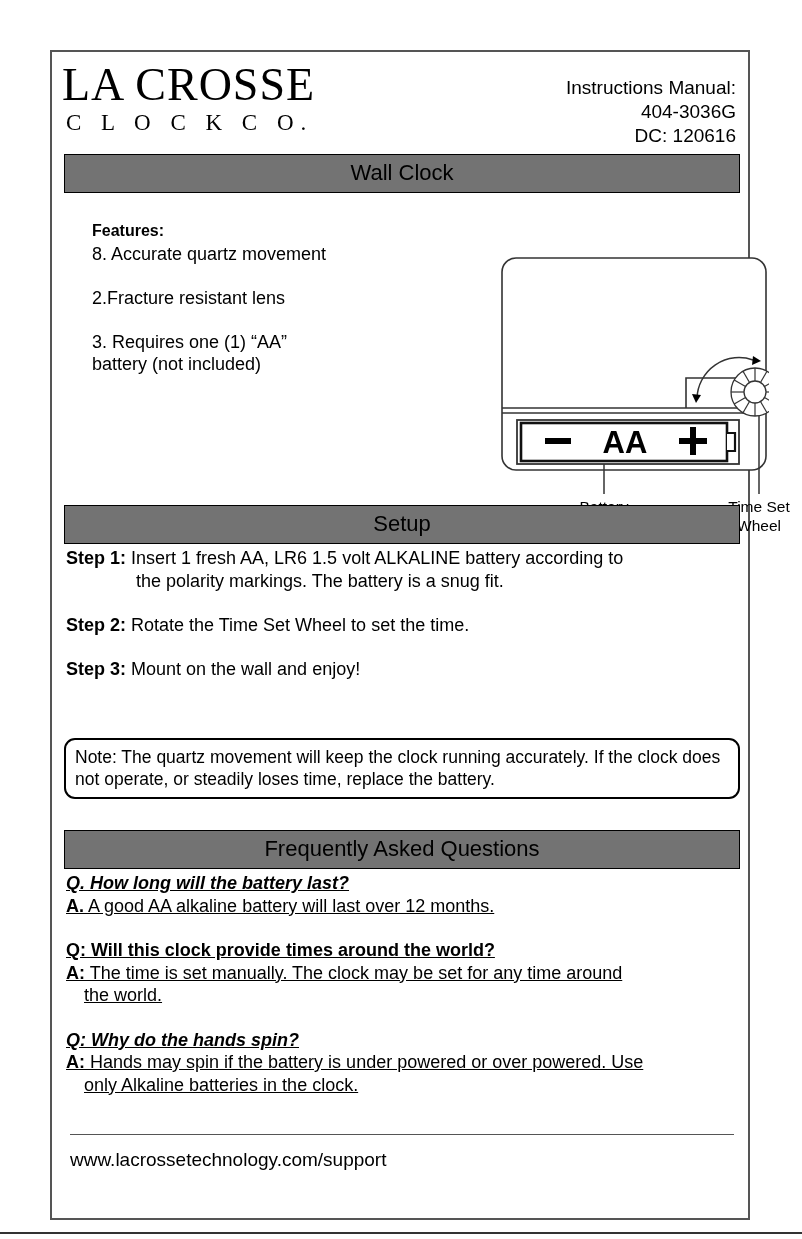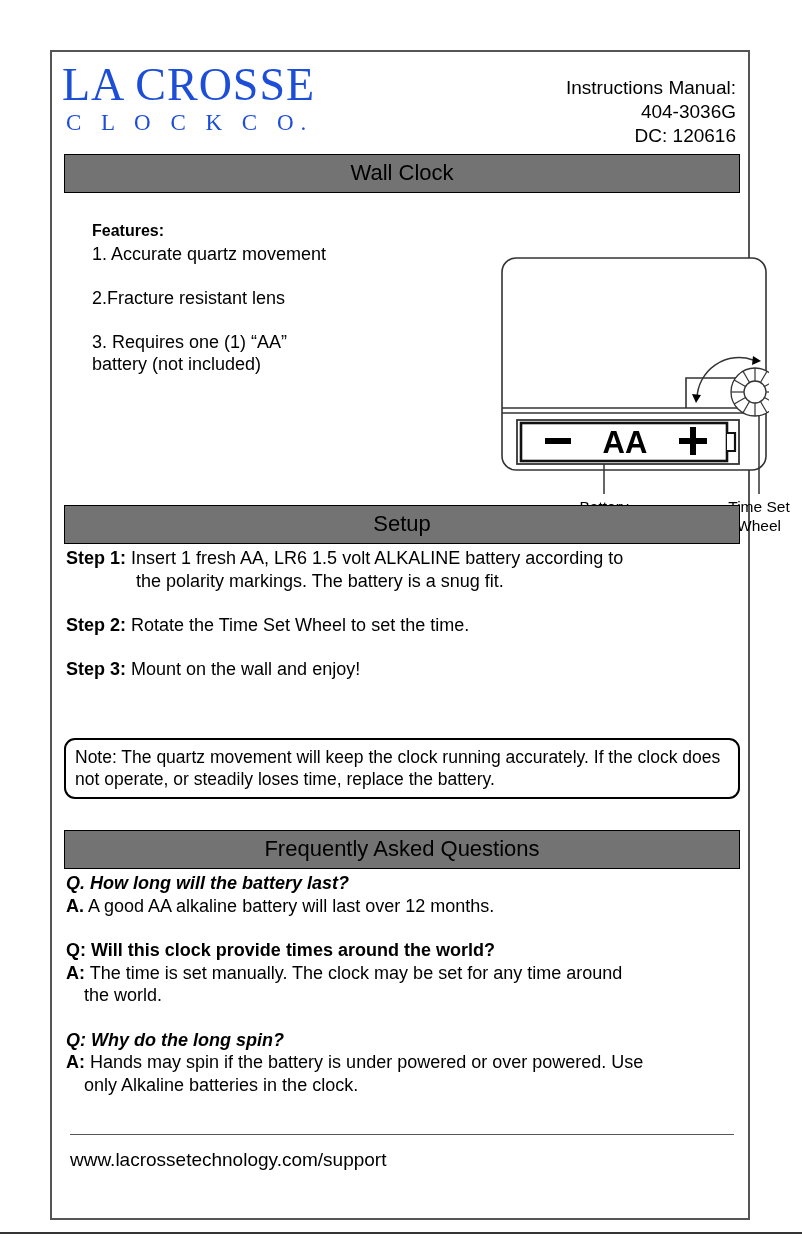--- a/index.html
+++ b/index.html
@@ -47,21 +47,21 @@
     left: 0;
     top: 0;
     width: 100%;
     height: 100px;
   }
   .logo {
     position: absolute;
     left: 10px;
     top: 10px;
     font-family: "Liberation Serif", serif;
-    color: #1d4ed8;
+    color: #000000;
   }
   .logo-main {
     font-size: 46px;
     line-height: 46px;
     letter-spacing: 1px;
     white-space: nowrap;
   }
   .logo-sub {
     font-size: 23px;
     line-height: 26px;
@@ -159,21 +159,21 @@
 
   
   .faq {
     position: absolute;
     left: 14px;
     top: 820px;
     width: 676px;
     font-size: 18px;
     line-height: 22.5px;
   }
-  .faq-item { margin-bottom: 22px; }
+  .faq-item { margin-bottom: 22px; text-decoration: underline; }
   .faq-q {
     font-weight: bold;
     margin-bottom: 0px;
   }
   .faq-q.italic { font-style: italic; }
   .faq-a-label { font-weight: bold; }
   .faq-a-cont { display: block; padding-left: 18px; }
 
   
   .footer {
@@ -203,21 +203,21 @@
         <div>Instructions Manual:</div>
         <div>404-3036G</div>
         <div>DC: 120616</div>
       </div>
     </div>
 
     <div class="banner" style="top:102px;">Wall Clock</div>
 
     <div class="features">
       <div class="features-title">Features:</div>
-      <div class="feature-item">1. Accurate quartz movement</div>
+      <div class="feature-item">8. Accurate quartz movement</div>
       <div class="feature-item">2.Fracture resistant lens</div>
       <div class="feature-item">3. Requires one (1) “AA”
     battery (not included)</div>
     </div>
 
     <div class="diagram">
       <svg width="330" height="320" viewBox="0 0 330 320" xmlns="http://www.w3.org/2000/svg">
 
         <g>
           <rect x="63" y="66" width="264" height="212" rx="14" ry="14" fill="#ffffff" stroke="#333333" stroke-width="1.6"></rect>
@@ -311,21 +311,21 @@
         </div>
       </div>
       <div class="faq-item">
         <div class="faq-q">Q: Will this clock provide times around the world?</div>
         <div>
           <span class="faq-a-label">A:</span><span> The time is set manually. The clock may be set for any time around</span>
           <span class="faq-a-cont">the world.</span>
         </div>
       </div>
       <div class="faq-item">
-        <div class="faq-q italic">Q: Why do the long spin?</div>
+        <div class="faq-q italic">Q: Why do the hands spin?</div>
         <div>
           <span class="faq-a-label">A:</span><span> Hands may spin if the battery is under powered or over powered. Use</span>
           <span class="faq-a-cont">only Alkaline batteries in the clock.</span>
         </div>
       </div>
     </div>
 
     <div class="footer">
       <span>www.lacrossetechnology.com/support</span>
     </div>

